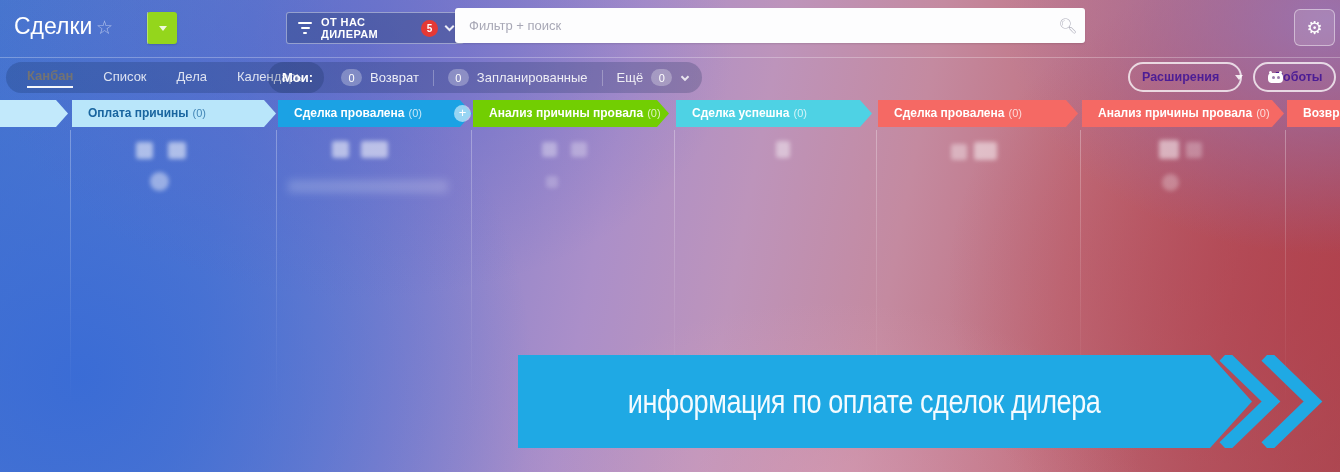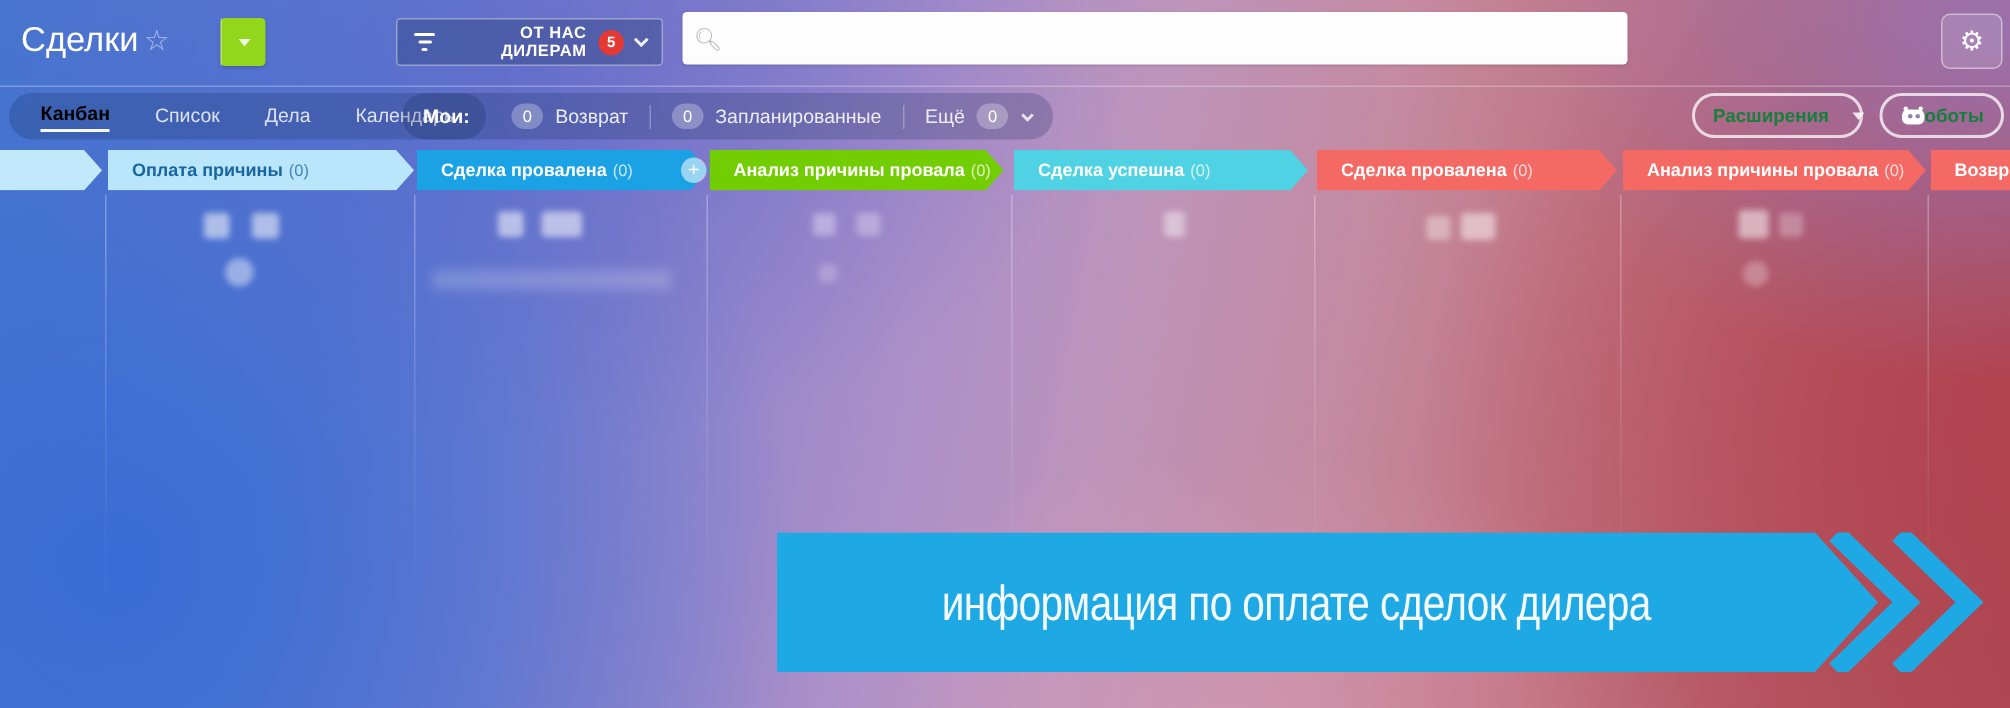--- a/index.html
+++ b/index.html
@@ -18,22 +18,22 @@
   
   .topbar { position:absolute; left:0; top:0; width:100%; height:57px; }
   .topbar-divider { position:absolute; left:0; top:57px; width:100%; height:1px; background:rgba(255,255,255,0.28); }
   .page-title { position:absolute; left:14px; top:13px; font-size:23px; color:#fff; font-weight:400; }
   .fav-star { position:absolute; left:96px; top:16px; font-size:19px; color:rgba(255,255,255,0.55); cursor:pointer; }
   .btn-create { position:absolute; left:147px; top:12px; height:32px; display:flex; align-items:stretch;
     background:#94d61c; border-radius:3px; color:#fff; cursor:pointer; box-shadow:0 1px 2px rgba(0,0,0,0.15); }
   .btn-create .main { padding:0 20px; font-size:12px; font-weight:bold; letter-spacing:0.6px; display:flex; align-items:center; }
   .btn-create .split { width:30px; display:flex; align-items:center; justify-content:center; border-left:1px solid rgba(255,255,255,0.35); }
   .caret-down { width:0; height:0; border-left:4px solid transparent; border-right:4px solid transparent; border-top:5px solid rgba(255,255,255,0.85); }
-  .btn-filter { position:absolute; left:264px; top:12px; height:32px; width:178px; display:flex; align-items:center; gap:8px;
-    padding:0 10px; background:rgba(35,58,110,0.35); border:1px solid rgba(255,255,255,0.42); border-radius:3px; color:#fff; cursor:pointer;text-align:right; }
+  .btn-filter { position:absolute; left:286px; top:12px; height:32px; width:178px; display:flex; align-items:center; gap:8px;
+    padding:0 10px; background:rgba(35,58,110,0.35); border:1px solid rgba(255,255,255,0.42); border-radius:3px; color:#fff; cursor:pointer; }
   .funnel { display:flex; flex-direction:column; gap:3px; align-items:center; width:16px; }
   .funnel i { display:block; height:2px; background:#fff; border-radius:1px; }
   .funnel i:nth-child(1){ width:14px; } .funnel i:nth-child(2){ width:9px; } .funnel i:nth-child(3){ width:4px; }
   .btn-filter .lbl { font-size:11px; font-weight:bold; letter-spacing:0.4px; flex:1; }
   .badge-red { min-width:17px; height:17px; border-radius:9px; background:#e53935; color:#fff; font-size:10px; font-weight:bold;
     display:flex; align-items:center; justify-content:center; padding:0 4px; }
   .chev { width:7px; height:7px; border-right:2px solid rgba(255,255,255,0.9); border-bottom:2px solid rgba(255,255,255,0.9);
     transform:rotate(45deg); margin-top:-3px; }
   .search-wrap { position:absolute; left:455px; top:8px; width:630px; height:35px; background:#fdfdfe; border-radius:3px;
     display:flex; align-items:center; box-shadow:0 1px 2px rgba(0,0,0,0.12); }
@@ -43,32 +43,32 @@
   .search-glyph { width:34px; text-align:center; color:#b3b3bf; font-size:15px; cursor:pointer; }
   .btn-gear { position:absolute; left:1294px; top:9px; width:41px; height:37px; border:1px solid rgba(255,255,255,0.45);
     background:rgba(255,255,255,0.13); border-radius:6px; display:flex; align-items:center; justify-content:center;
     color:#fff; font-size:18px; cursor:pointer; }
   
   .pill-group { position:absolute; top:62px; height:31px; background:rgba(12,38,78,0.22); border-radius:16px;
     display:flex; align-items:center; padding:0 6px; }
   .tabs { left:6px; }
   .tab { padding:0 15px; font-size:13px; color:rgba(255,255,255,0.82); cursor:pointer; }
   .tab .t { display:inline-block; padding-bottom:3px; }
-  .tab.active { color:#000000; font-weight:bold; }
+  .tab.active { color:#737373; font-weight:bold; }
   .tab.active .t { border-bottom:2px solid rgba(255,255,255,0.95); }
   .counters { left:268px; padding:0 14px; gap:8px; }
   .counters .cap { font-size:13px; font-weight:bold; color:#fff; margin-right:20px; }
   .badge-lt { min-width:21px; height:17px; border-radius:9px; background:rgba(255,255,255,0.28); color:#fff; font-size:11px;
     display:flex; align-items:center; justify-content:center; padding:0 5px; cursor:pointer; }
   .counters .clbl { font-size:13px; color:rgba(255,255,255,0.88); cursor:pointer; }
   .vdiv { width:1px; height:16px; background:rgba(255,255,255,0.28); margin:0 6px; }
   .chev-sm { width:6px; height:6px; border-right:2px solid rgba(255,255,255,0.8); border-bottom:2px solid rgba(255,255,255,0.8);
     transform:rotate(45deg); margin:-2px 0 0 2px; }
   .btn-outline { position:absolute; top:62px; height:30px; border:2px solid rgba(255,255,255,0.75); border-radius:16px;
-    display:flex; align-items:center; color:#15803d; font-size:12.5px; font-weight:bold; cursor:pointer; padding:0 12px; gap:8px; }
+    display:flex; align-items:center; color:#4c1d95; font-size:12.5px; font-weight:bold; cursor:pointer; padding:0 12px; gap:8px; }
   .btn-ext { left:1128px; width:114px; justify-content:space-between; }
   .btn-ext .d { width:1px; height:15px; background:rgba(255,255,255,0.45); }
   .btn-robots { left:1253px; width:83px; }
   .robot-ico { width:17px; height:13px; position:relative; }
   .robot-ico .head { position:absolute; left:1px; top:2px; width:15px; height:10px; background:#fff; border-radius:4px; }
   .robot-ico .eye { position:absolute; top:5px; width:3px; height:3px; border-radius:50%; background:#9b7fae; }
   .robot-ico .e1 { left:5px; } .robot-ico .e2 { left:10px; }
   .robot-ico .ear { position:absolute; top:0; width:3px; height:3px; border-radius:2px; background:#fff; }
   .robot-ico .r1 { left:2px; } .robot-ico .r2 { left:12px; }
   
@@ -107,20 +107,21 @@
         <i></i>
         <i></i>
         <i></i>
       </span>
     <span class="lbl">ОТ НАС ДИЛЕРАМ</span>
     <span class="badge-red">5</span>
     <i class="chev"></i>
   </div>
 
   <div class="search-wrap">
+    <input type="text" placeholder="Фильтр + поиск" style="">
     <div class="search-glyph">🔍︎</div>
   </div>
 
   <div class="btn-gear">
     <span>⚙</span>
   </div>
 </div>
 <div class="topbar-divider"></div>
 
 <div class="pill-group tabs">

